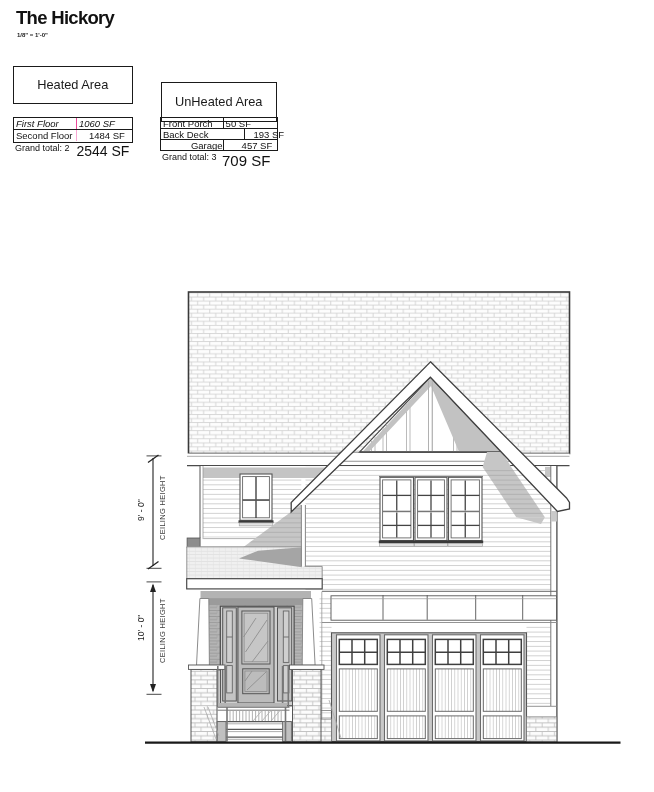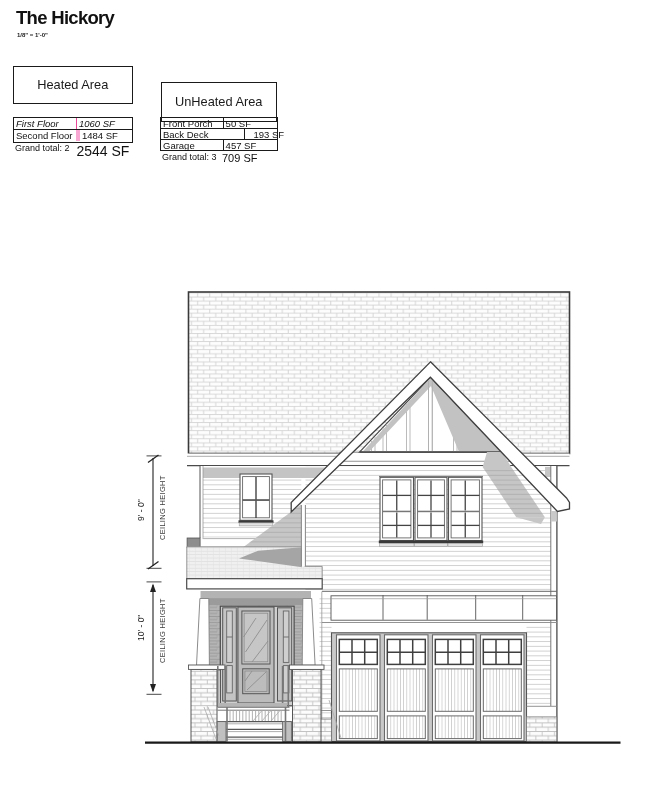--- a/index.html
+++ b/index.html
@@ -15,46 +15,46 @@
 
 <div class="abs" style="left:13px;top:65.5px;width:117.5px;height:36.5px;border:1.6px solid #1a1a1a;display:flex;align-items:center;justify-content:center;font-size:12.8px;color:#1a1a1a;">Heated Area</div>
 
 <div class="abs" style="left:13px;top:117px;width:117.5px;border:1.4px solid #1a1a1a;font-size:9.5px;color:#111;white-space:nowrap;">
   <div style="display:flex;border-bottom:1px solid #1a1a1a;height:11.3px;align-items:flex-start;font-style:italic;">
       <div style="width:60px;padding-left:2px;">First Floor</div>
       <div style="border-left:1px solid #ec4899;padding-left:2px;">1060 SF</div>
     </div>
   <div style="display:flex;height:11.3px;align-items:center;">
       <div style="width:60px;padding-left:2px;">Second Floor</div>
-      <div style="border-left:4px solid #f9a8d4;padding-left:2px;">1484 SF</div>
+      <div style="border-left:1px solid #f9a8d4;padding-left:12px;">1484 SF</div>
     </div>
 </div>
 
 <div class="abs" style="left:15px;top:143px;font-size:9px;color:#111;">Grand total: 2</div>
 <div class="abs" style="left:76.5px;top:143px;font-size:14px;color:#111;">2544 SF</div>
 
 <div class="abs" style="left:160.5px;top:82px;width:114.5px;height:37.5px;border:1.6px solid #1a1a1a;display:flex;align-items:center;justify-content:center;font-size:12.8px;color:#1a1a1a;">UnHeated Area</div>
 
 <div class="abs" style="left:160px;top:117px;width:115.5px;border:1.4px solid #1a1a1a;font-size:9.5px;color:#111;white-space:nowrap;">
   <div style="display:flex;border-bottom:1px solid #1a1a1a;height:10.1px;align-items:center;">
       <div style="width:59.6px;padding-left:2px;">Front Porch</div>
       <div style="border-left:1px solid #1a1a1a;padding-left:2px;">50 SF</div>
     </div>
   <div style="display:flex;border-bottom:1px solid #1a1a1a;height:10.1px;align-items:center;gap:36px;">
       <div style="width:59.6px;padding-left:2px;">Back Deck</div>
       <div style="border-left:1px solid #1a1a1a;padding-left:8px;">193 SF</div>
     </div>
   <div style="display:flex;height:10.1px;align-items:center;">
-      <div style="width:59.6px;padding-left:2px;">Garage</div>
-      <div style="border-left:1px solid #1a1a1a;padding-left:2px;">457 SF</div>
+      <div style="width:59.6px;padding-left:2px;text-align:right;">Garage</div>
+      <div style="border-left:1px solid #1a1a1a;padding-left:18px;">457 SF</div>
     </div>
 </div>
 
 <div class="abs" style="left:162px;top:151.5px;font-size:9px;color:#111;">Grand total: 3</div>
-<div class="abs" style="left:222px;top:151.5px;font-size:11px;color:#111;">709 SF</div>
+<div class="abs" style="left:222px;top:151.5px;font-size:15px;color:#111;">709 SF</div>
 
 <svg class="abs" style="left:0;top:0;" width="654" height="792" viewBox="0 0 654 792">
 <defs>
 <pattern id="sh" width="12.1" height="8.1" patternUnits="userSpaceOnUse" x="188.5" y="292.5">
   <rect width="12.1" height="8.1" fill="#fdfdfd"></rect>
   <path d="M0,0.5 H12.1 M0,4.55 H12.1" stroke="#c9c9c9" stroke-width="0.7" fill="none"></path>
   <path d="M9.1,0.5 V4.55 M3.05,4.55 V8.1" stroke="#cccccc" stroke-width="0.8" fill="none"></path>
 </pattern>
 <pattern id="sd" width="8" height="4.75" patternUnits="userSpaceOnUse" x="0" y="466.3">
   <rect width="8" height="4.75" fill="#ffffff"></rect>

